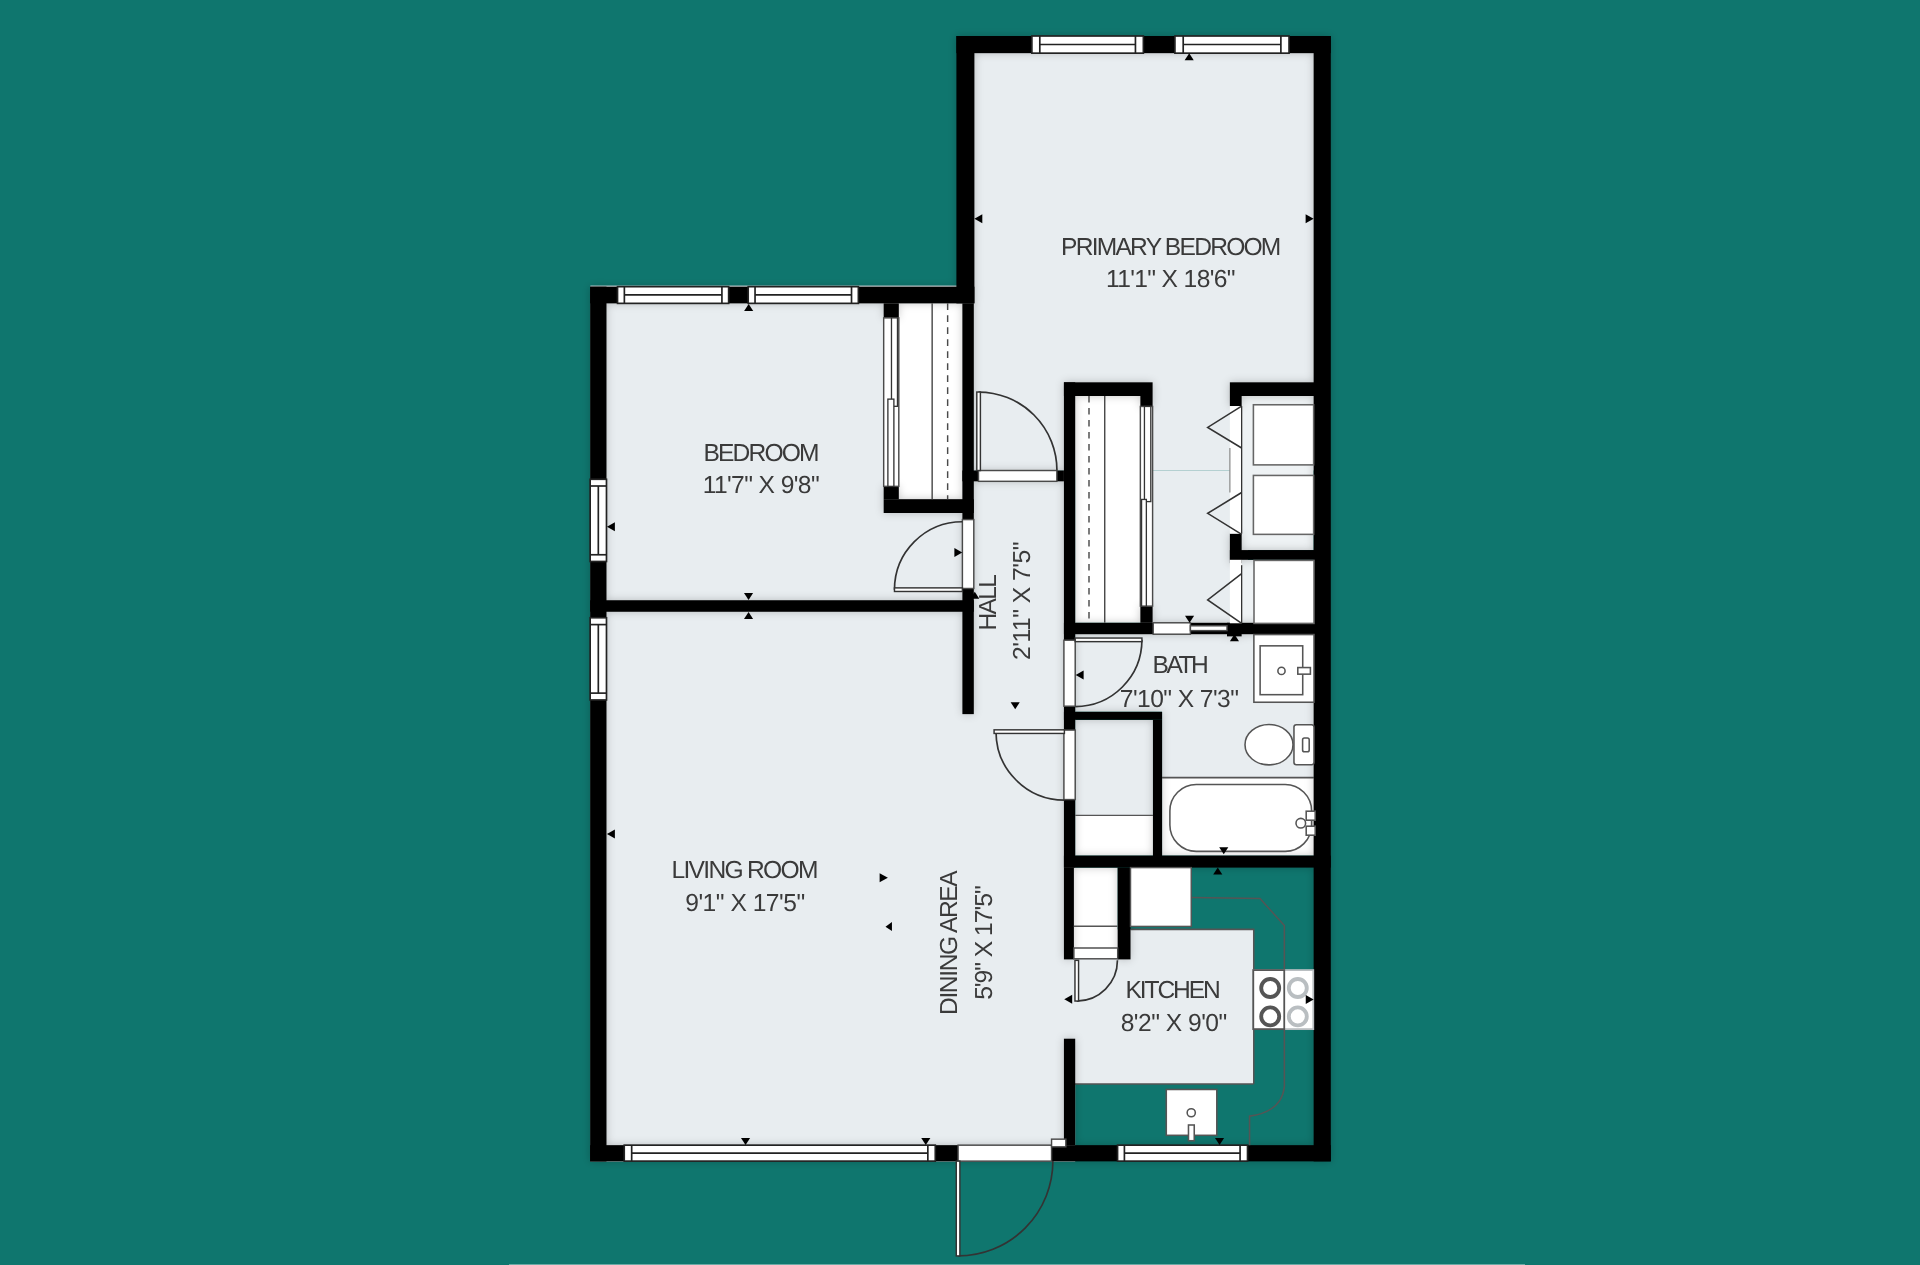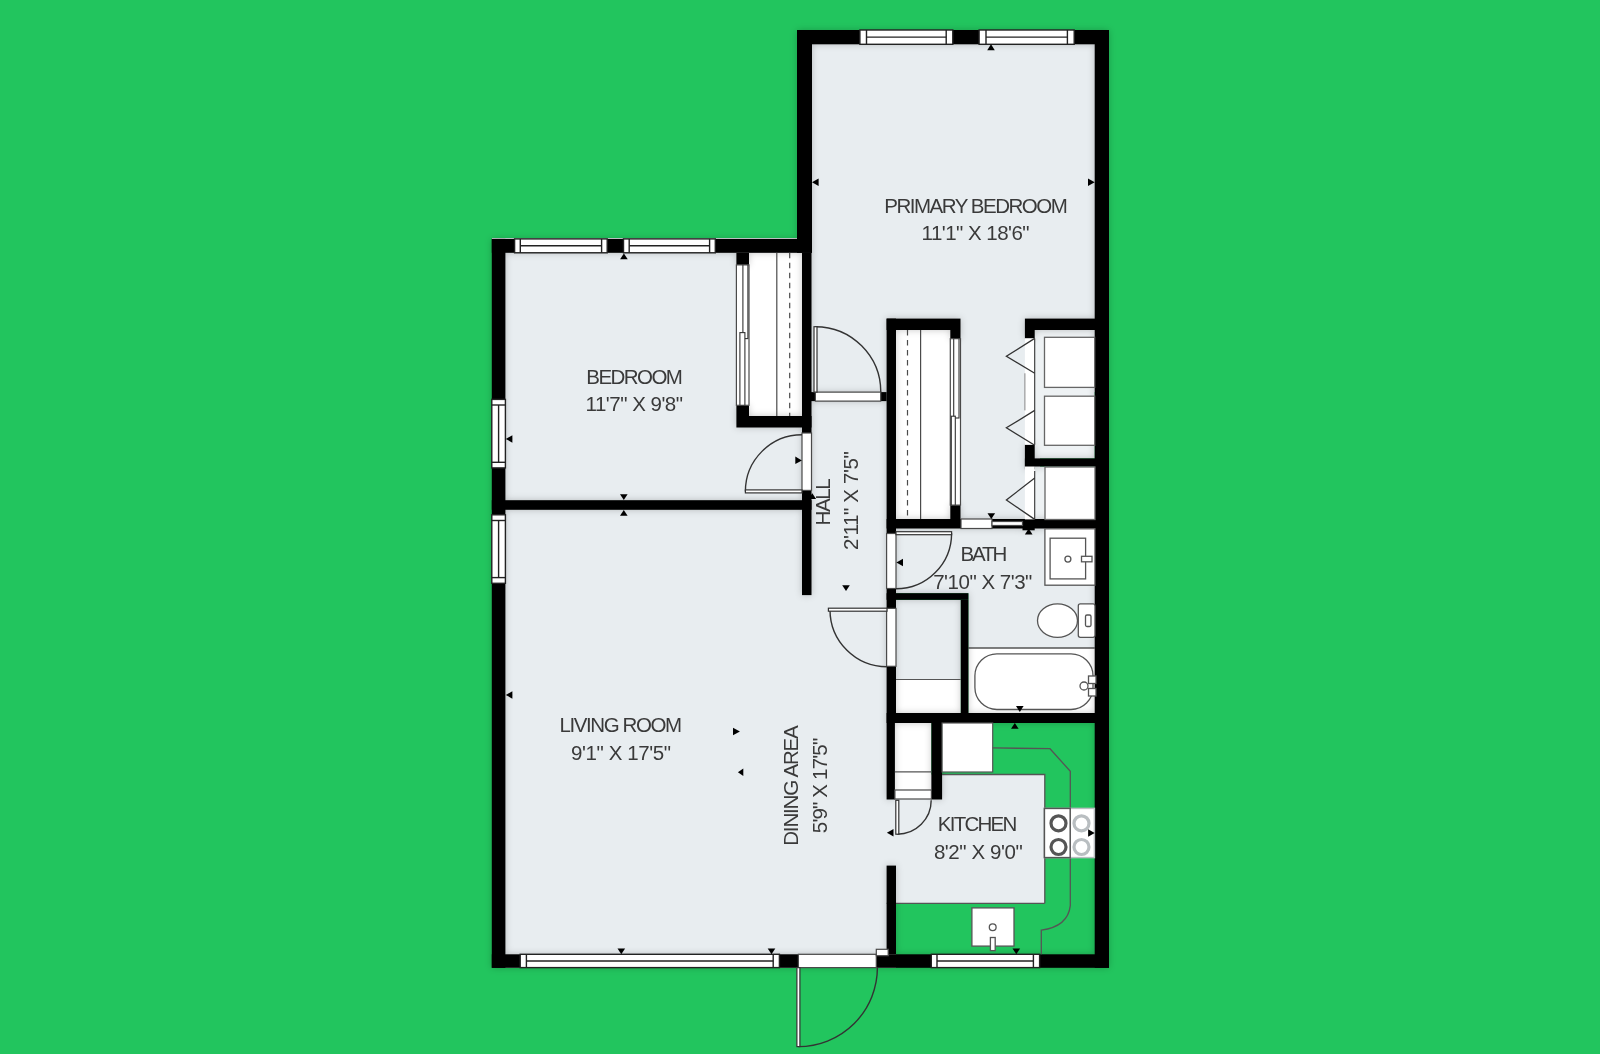--- a/index.html
+++ b/index.html
@@ -1,16 +1,16 @@
 <!DOCTYPE html>
 <html><head>
 <meta charset="utf-8">
 <style>
   html,body{margin:0;padding:0;background:#ffffff;}
-  .page{width:1600px;height:1054px;position:relative;overflow:hidden;background:#22c55e;}
+  .page{width:1600px;height:1054px;position:relative;overflow:hidden;background:#0f766e;}
   svg{position:absolute;top:0;left:0;}
   text{font-family:"Liberation Sans",sans-serif;fill:#3a3a3a;}
 </style>
 </head>
 <body>
 <div class="page">
 <svg width="1600" height="1054" viewBox="0 0 1600 1054">
 <defs>
   <filter id="wsh" x="-5%" y="-5%" width="110%" height="110%">
     <feDropShadow dx="0" dy="0" stdDeviation="3.5" flood-color="#000000" flood-opacity="0.22"></feDropShadow>

